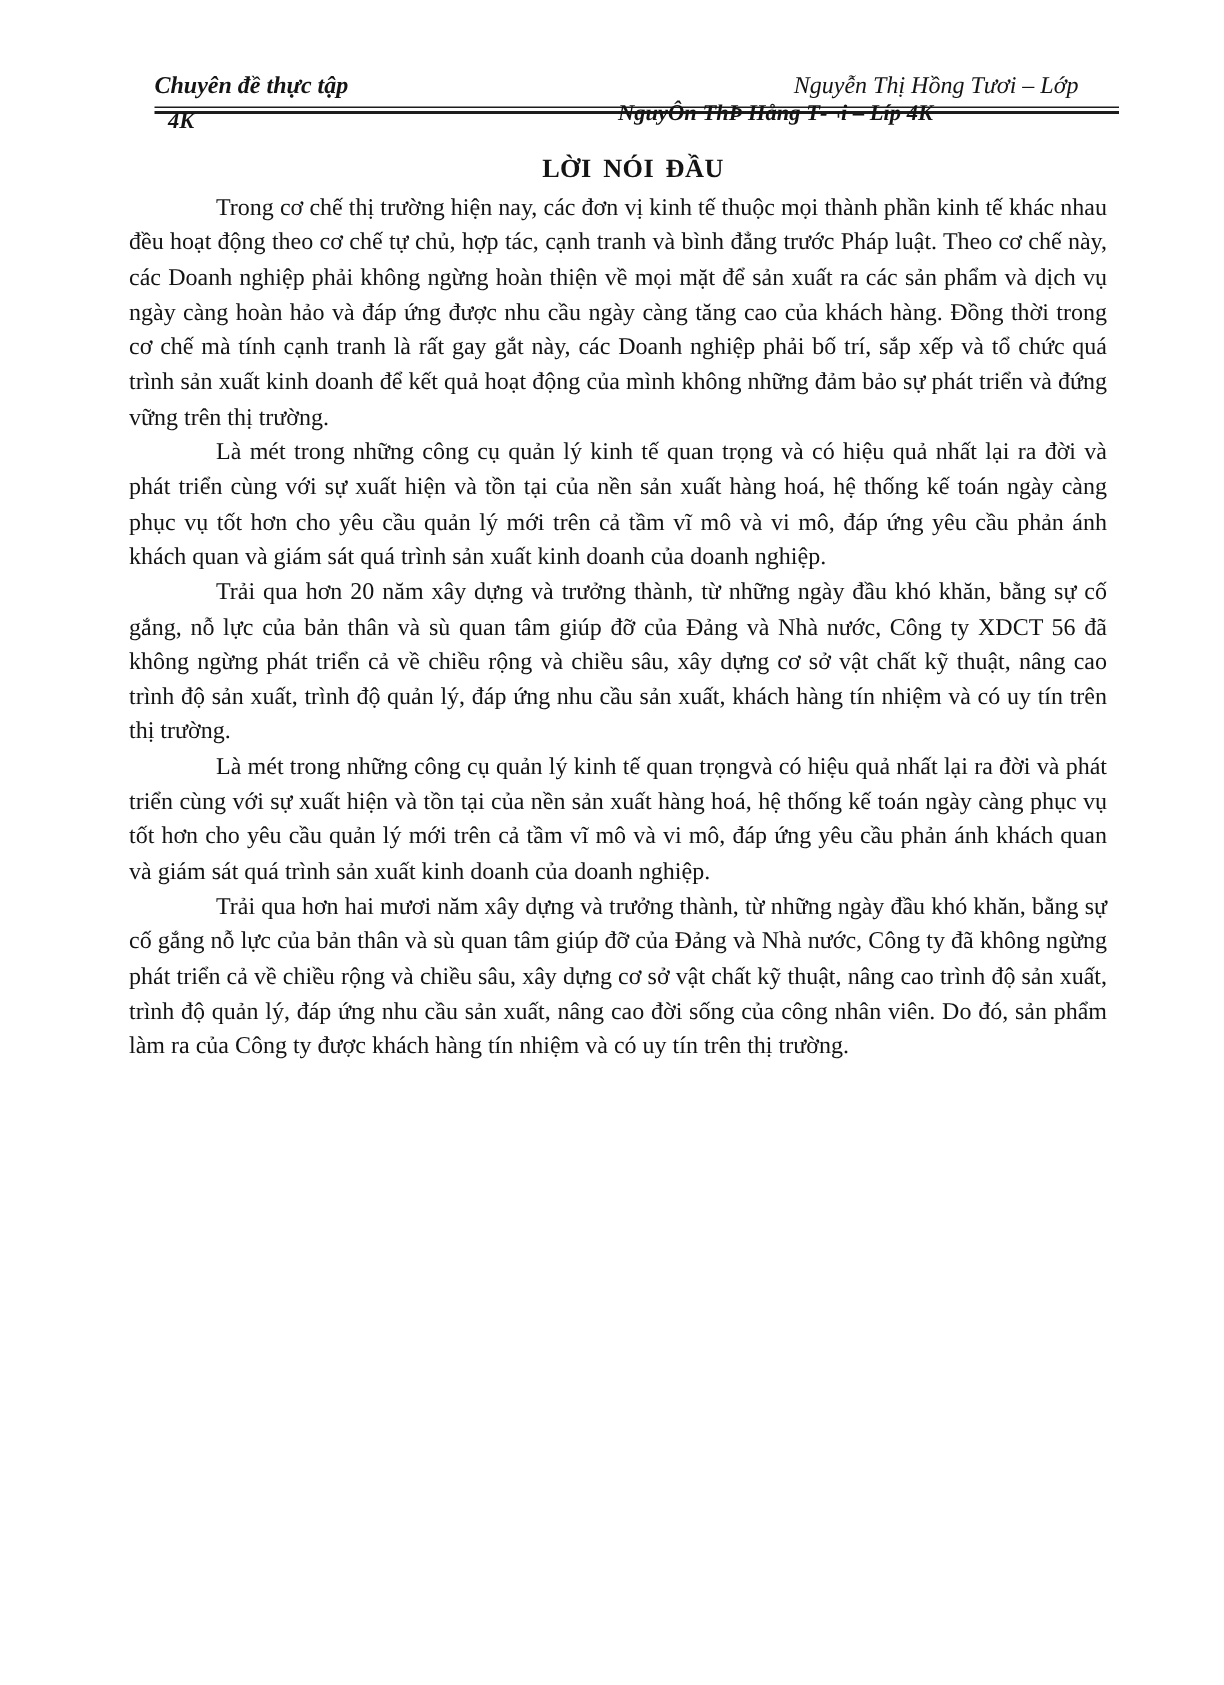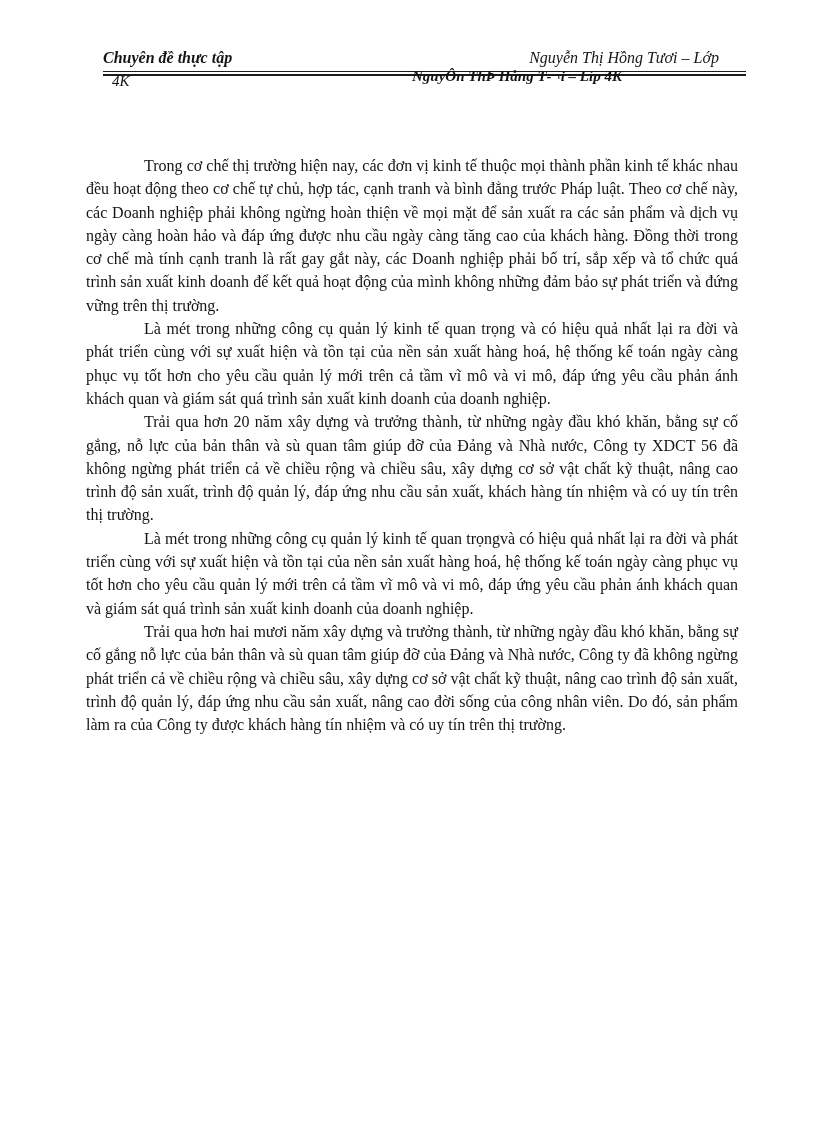--- a/index.html
+++ b/index.html
@@ -42,21 +42,21 @@
     width: 643px;
     height: 2px;
     border-top: 1px solid #1c1c1c;
     border-bottom: 2px solid #1c1c1c;
   }
   .hdr-4k {
     position: absolute;
     left: 112px;
     top: 73px;
     font-size: 15px;
-    font-weight: normal;
+    font-weight: bold;
     font-style: italic;
     white-space: nowrap;
   }
   .hdr-center2 {
     position: absolute;
     left: 412px;
     top: 68px;
     font-size: 15px;
     font-weight: bold;
     font-style: italic;
@@ -76,21 +76,20 @@
     letter-spacing: 0.3px;
   }
   .body-text {
     position: absolute;
     left: 86px;
     top: 127px;
     width: 652px;
     font-size: 16px;
     line-height: 23.3px;
     text-align: justify;
-    margin-top: 27px;
   }
   .body-text p {
     margin: 0;
     padding: 0;
     text-indent: 58px;
   }
   .section-heading {
     position: absolute;
     left: 86px;
     top: 946px;
@@ -143,20 +142,21 @@
   <span class="hdr-left">Chuyên đề thực tập</span>
 
   <span class="hdr-right">Nguyễn Thị Hồng Tươi – Lớp</span>
 
   <div class="hdr-rule"></div>
 
   <span class="hdr-4k">4K</span>
 
   <span class="hdr-center2">NguyÔn ThÞ Hång T‑¬i – Líp 4K</span>
 
+  <div class="doc-title">LỜI NÓI ĐẦU</div>
 
   <div class="body-text">
     <p>Trong cơ chế thị trường hiện nay, các đơn vị kinh tế thuộc mọi thành phần kinh tế khác nhau đều hoạt động theo cơ chế tự chủ, hợp tác, cạnh tranh và bình đẳng trước Pháp luật. Theo cơ chế này, các Doanh nghiệp phải không ngừng hoàn thiện về mọi mặt để sản xuất ra các sản phẩm và dịch vụ ngày càng hoàn hảo và đáp ứng được nhu cầu ngày càng tăng cao của khách hàng. Đồng thời trong cơ chế mà tính cạnh tranh là rất gay gắt này, các Doanh nghiệp phải bố trí, sắp xếp và tổ chức quá trình sản xuất kinh doanh để kết quả hoạt động của mình không những đảm bảo sự phát triển và đứng vững trên thị trường.</p>
     <p>Là mét trong những công cụ quản lý kinh tế quan trọng và có hiệu quả nhất lại ra đời và phát triển cùng với sự xuất hiện và tồn tại của nền sản xuất hàng hoá, hệ thống kế toán ngày càng phục vụ tốt hơn cho yêu cầu quản lý mới trên cả tầm vĩ mô và vi mô, đáp ứng yêu cầu phản ánh khách quan và giám sát quá trình sản xuất kinh doanh của doanh nghiệp.</p>
     <p>Trải qua hơn 20 năm xây dựng và trưởng thành, từ những ngày đầu khó khăn, bằng sự cố gắng, nỗ lực của bản thân và sù quan tâm giúp đỡ của Đảng và Nhà nước, Công ty XDCT 56 đã không ngừng phát triển cả về chiều rộng và chiều sâu, xây dựng cơ sở vật chất kỹ thuật, nâng cao trình độ sản xuất, trình độ quản lý, đáp ứng nhu cầu sản xuất, khách hàng tín nhiệm và có uy tín trên thị trường.</p>
     <p>Là mét trong những công cụ quản lý kinh tế quan trọngvà có hiệu quả nhất lại ra đời và phát triển cùng với sự xuất hiện và tồn tại của nền sản xuất hàng hoá, hệ thống kế toán ngày càng phục vụ tốt hơn cho yêu cầu quản lý mới trên cả tầm vĩ mô và vi mô, đáp ứng yêu cầu phản ánh khách quan và giám sát quá trình sản xuất kinh doanh của doanh nghiệp.</p>
     <p>Trải qua hơn hai mươi năm xây dựng và trưởng thành, từ những ngày đầu khó khăn, bằng sự cố gắng nỗ lực của bản thân và sù quan tâm giúp đỡ của Đảng và Nhà nước, Công ty đã không ngừng phát triển cả về chiều rộng và chiều sâu, xây dựng cơ sở vật chất kỹ thuật, nâng cao trình độ sản xuất, trình độ quản lý, đáp ứng nhu cầu sản xuất, nâng cao đời sống của công nhân viên. Do đó, sản phẩm làm ra của Công ty được khách hàng tín nhiệm và có uy tín trên thị trường.</p>
   </div>
 
   <div class="section-heading">PHẦN I: BÁO CÁO MÔN HỌC</div>

